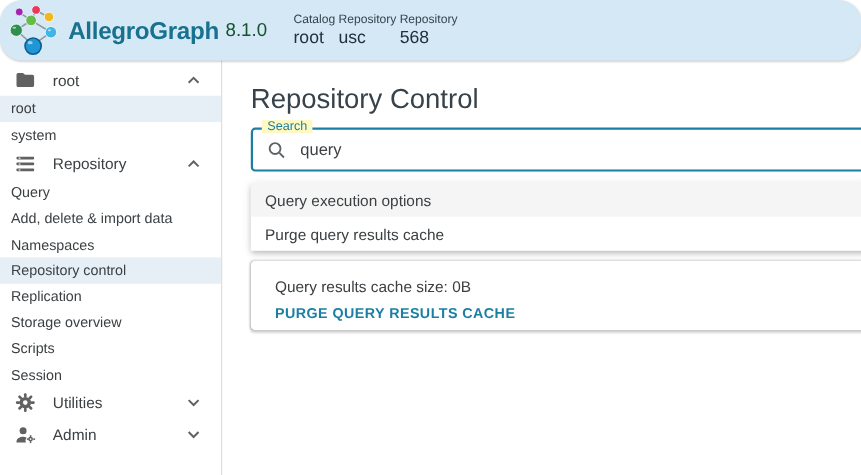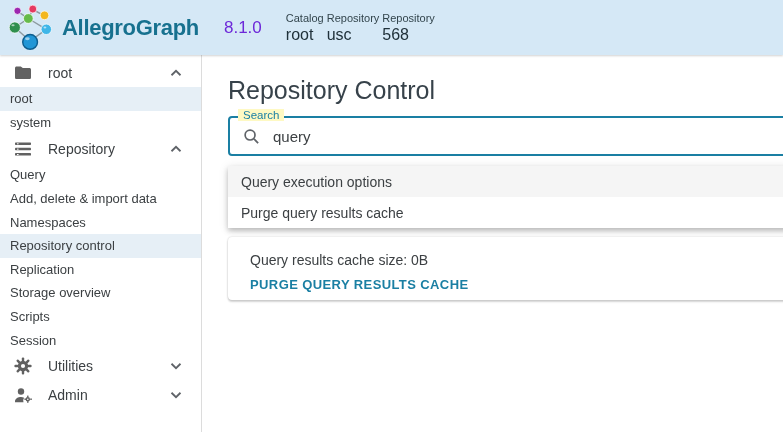--- a/index.html
+++ b/index.html
@@ -1,24 +1,24 @@
 <!DOCTYPE html>
 <html><head>
 <meta charset="utf-8">
 <style>
   * { box-sizing: border-box; margin: 0; padding: 0; }
   html, body { width: 783px; height: 432px; overflow: hidden; background: #fff;
     font-family: "Liberation Sans", sans-serif; }
 
   
   .app-header { height: 55px; background: #d5e8f6; display: flex; align-items: center;
-    box-shadow: 0 1px 2px rgba(0,0,0,.18); position: relative; z-index: 2; }
+    box-shadow: 0 1px 2px rgba(0,0,0,.18); position: relative; z-index: 2; border-radius: 20px; }
   .logo-wrap { display: flex; align-items: center; padding-left: 4px; }
   .brand { font-size: 22px; font-weight: 700; color: #17718f; margin-left: 4px; letter-spacing: -.3px; }
-  .version { font-size: 17px; color: #6d28d9; margin-left: 25px; }
+  .version { font-size: 17px; color: #14532d; margin-left: 6px; }
   .stats { display: flex; margin-left: 24px; gap: 3px; }
   .stat-label { font-size: 11px; color: #33454d; }
   .stat-value { font-size: 16px; color: #20313a; margin-top: 2px; }
 
   
   .layout { display: flex; height: 377px; }
   .sidebar { flex: 0 0 202px; width: 202px; border-right: 1px solid #dcdcdc;
     padding-top: 3px; overflow: hidden; background: #fff; }
 
   .nav-section { display: flex; align-items: center; padding: 4.5px 16px 4.5px 13px; cursor: pointer; }

